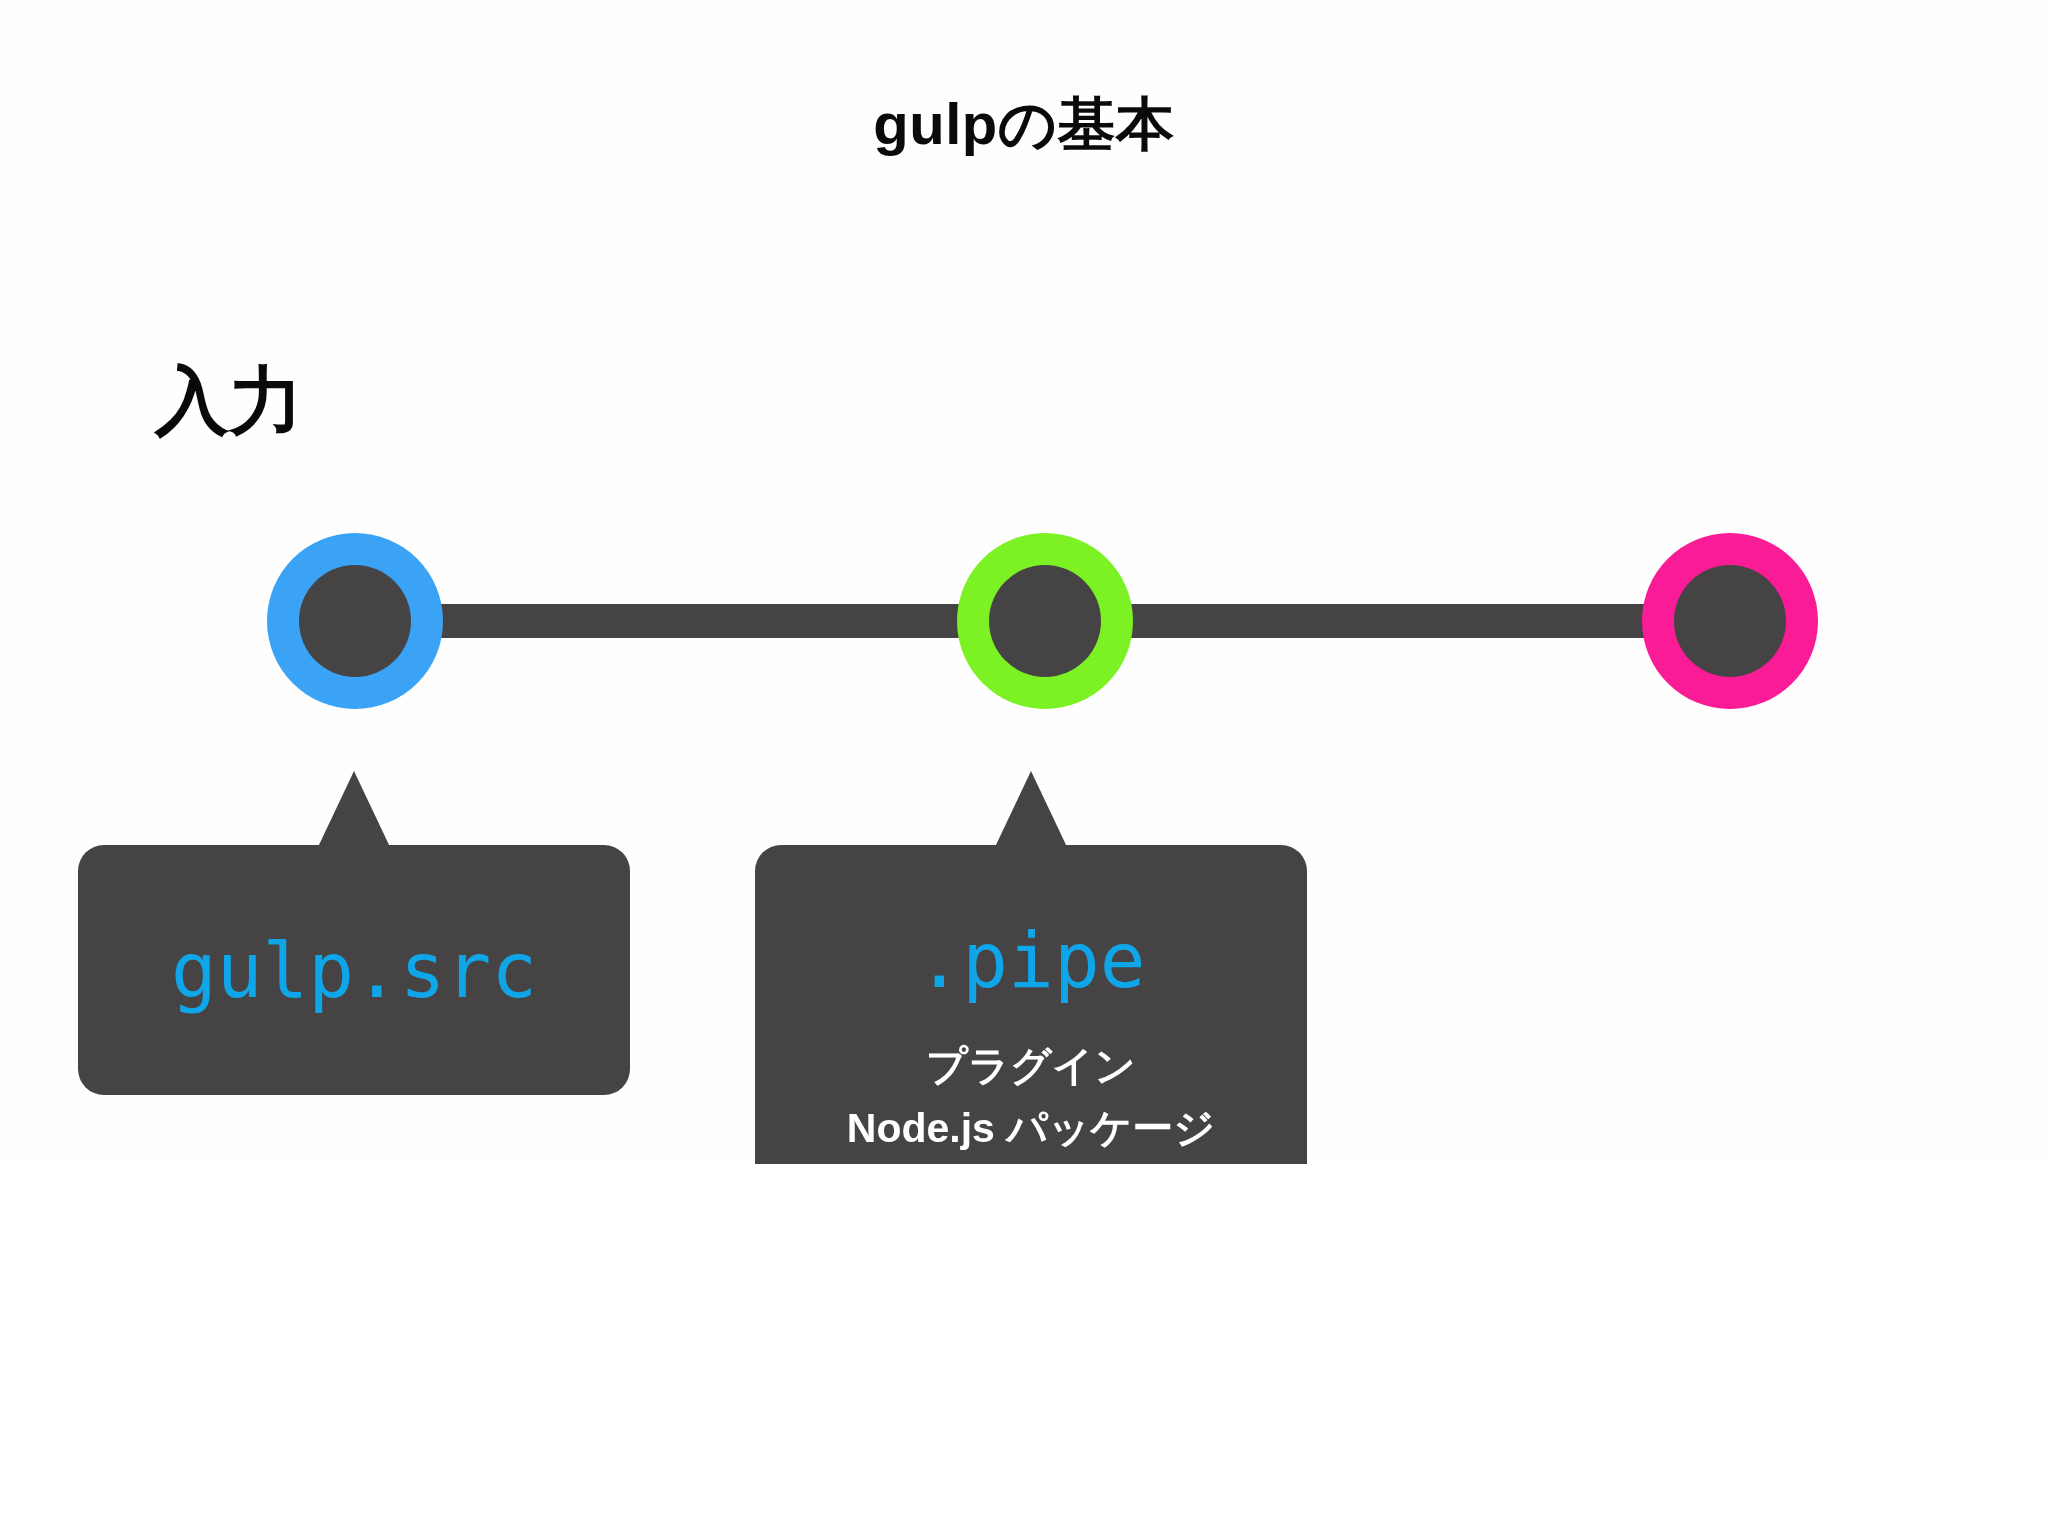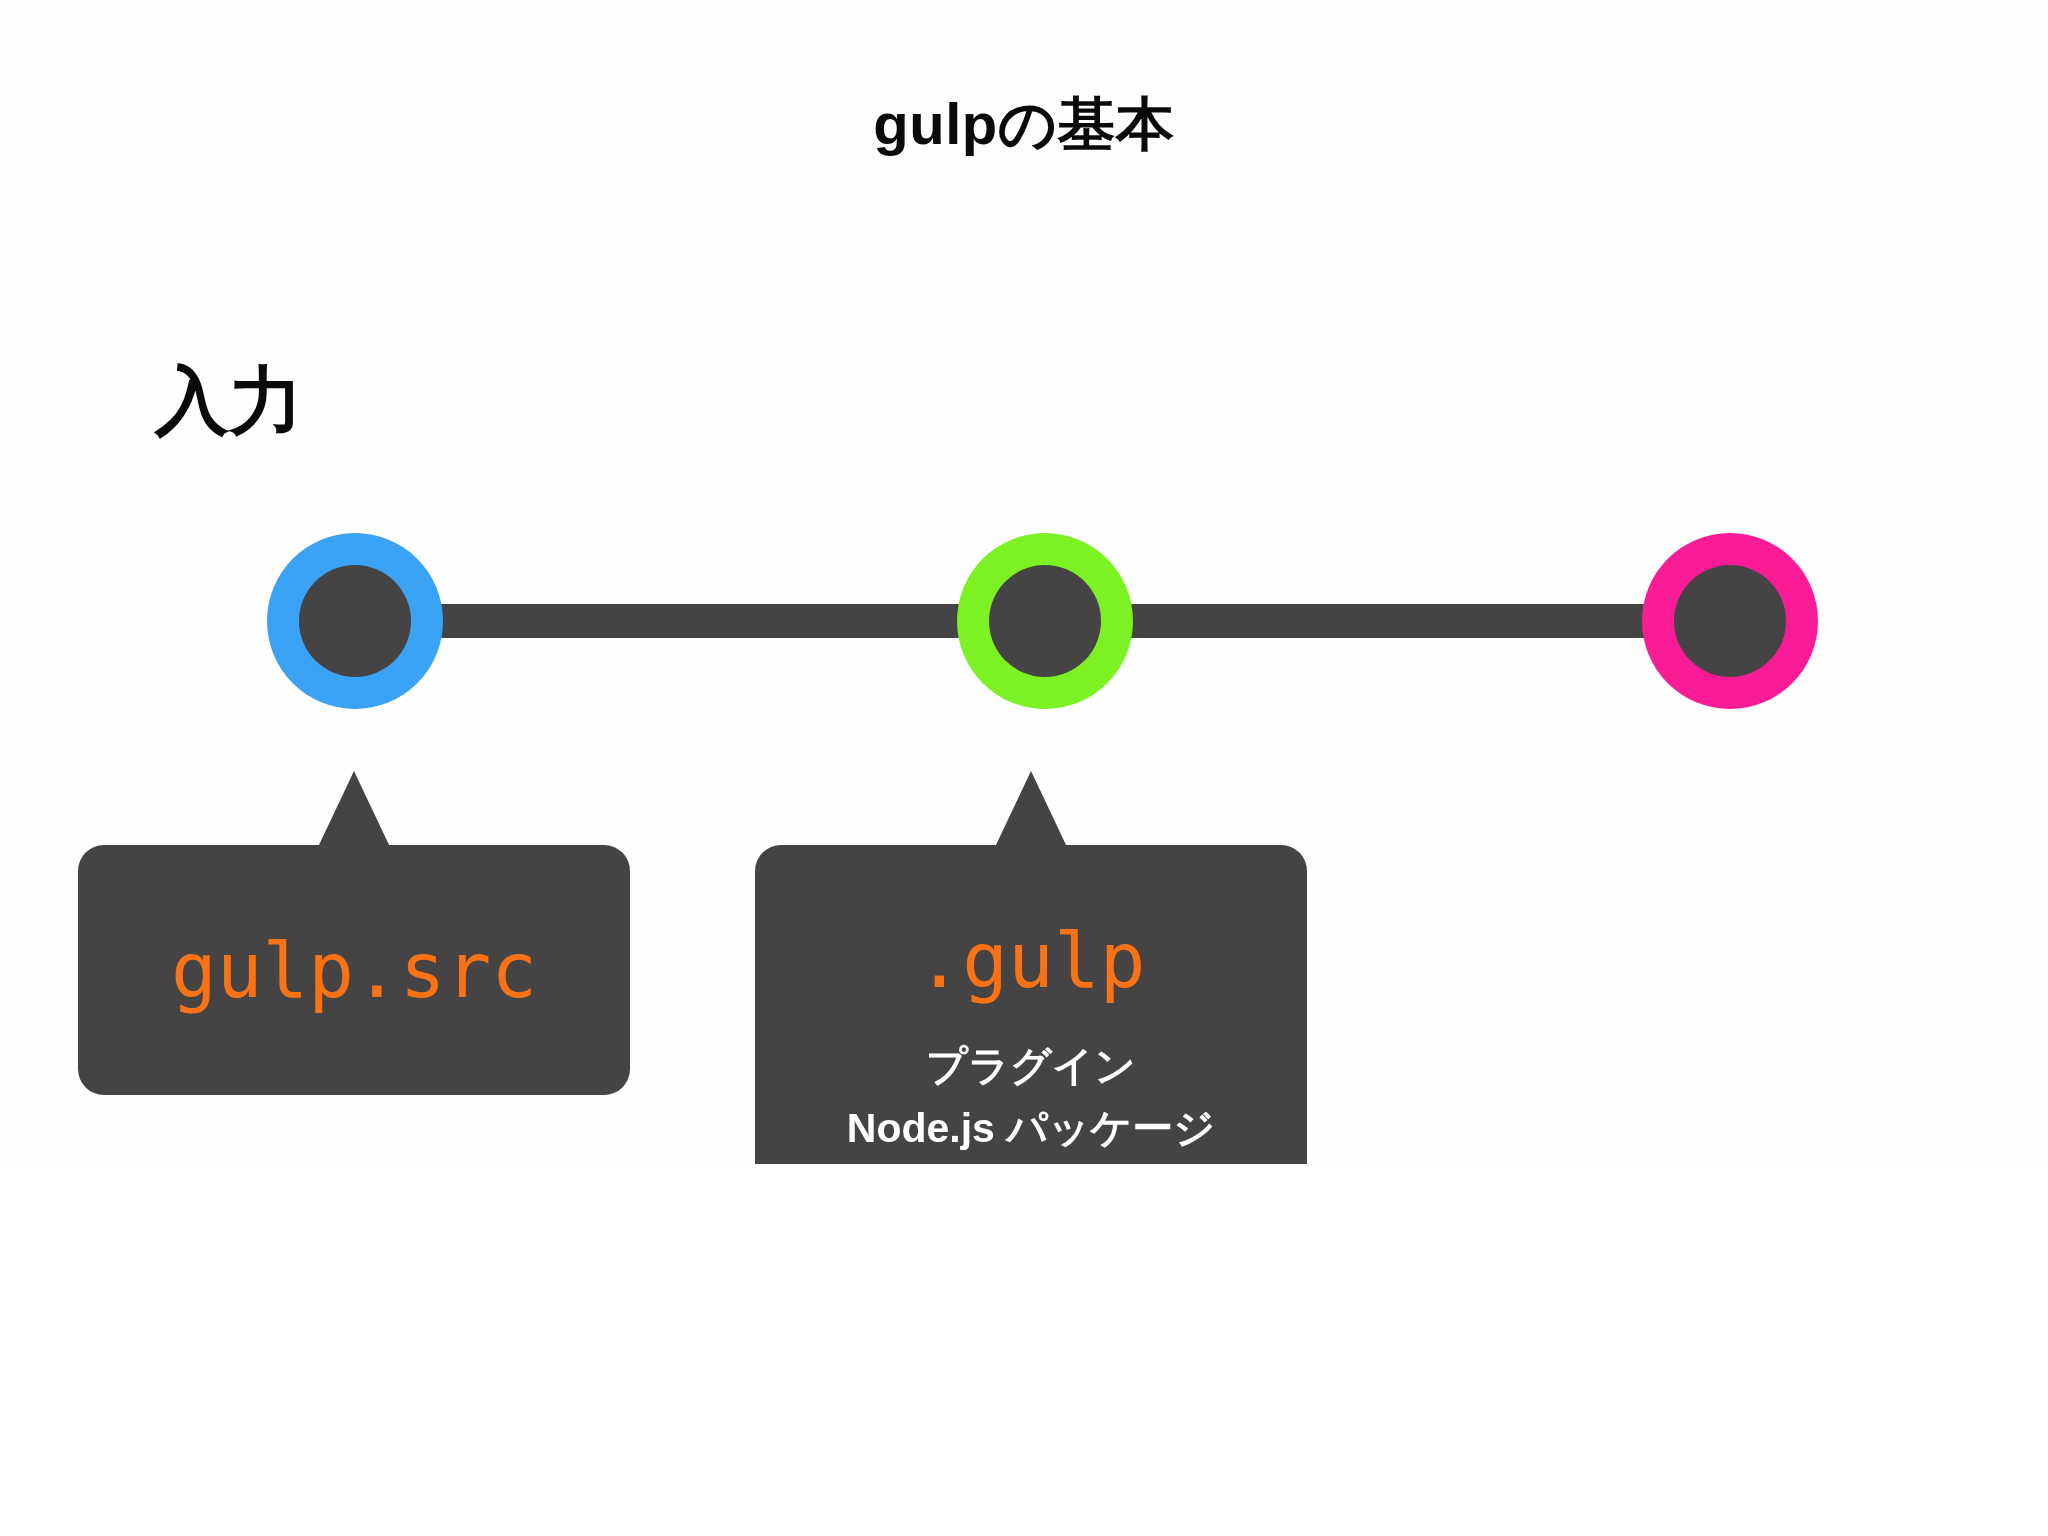--- a/index.html
+++ b/index.html
@@ -91,21 +91,21 @@
     height: 0;
     border-left: 36px solid transparent;
     border-right: 36px solid transparent;
     border-bottom: 76px solid #454343;
   }
   .callout .code-label {
     font-family: "DejaVu Sans Mono", "Liberation Mono", monospace;
     font-size: 76px;
     line-height: 1;
     text-align: center;
-    color: #f97316;
+    color: #0ea5e9;
     white-space: nowrap;
   }
   .callout .sub-list {
     margin-top: 36px;
     text-align: center;
   }
   .callout .sub-line {
     font-family: "Liberation Sans", "DejaVu Sans", sans-serif;
     font-size: 41px;
     font-weight: 700;
@@ -149,21 +149,21 @@
     <div class="node-core"></div>
   </div>
 
   <div class="callout" id="callout-src">
     <div class="pointer"></div>
     <div class="code-label">gulp.src</div>
   </div>
 
   <div class="callout" id="callout-pipe">
     <div class="pointer"></div>
-    <div class="code-label">.gulp</div>
+    <div class="code-label">.pipe</div>
     <div class="sub-list">
       <div class="sub-line">プラグイン</div>
       <div class="sub-line">Node.js パッケージ</div>
     </div>
   </div>
 
 
 </div>
 
 </body></html>

